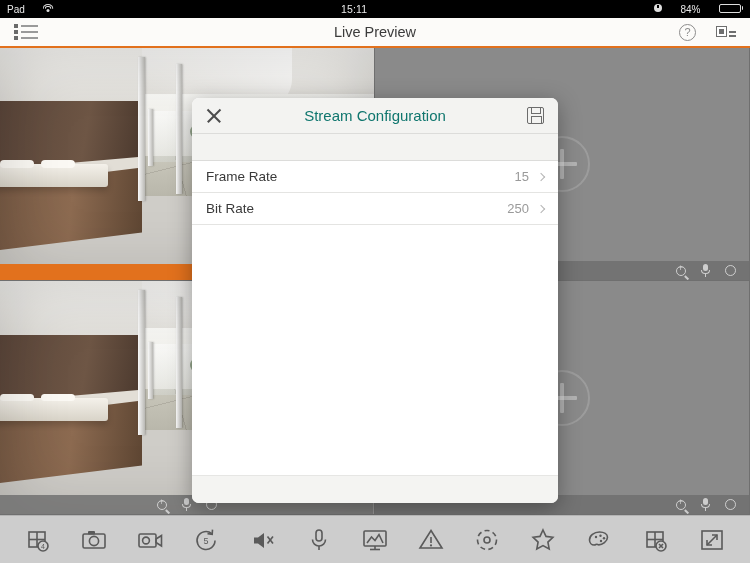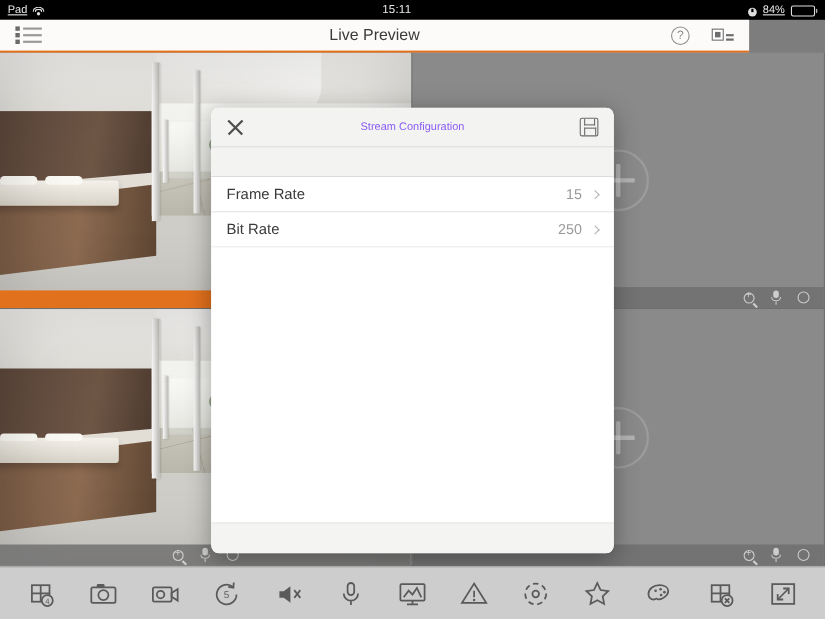--- a/index.html
+++ b/index.html
@@ -11,41 +11,41 @@
   }
   #app { position: relative; width: 750px; height: 563px; }
 
   
   .statusbar {
     position: absolute; top: 0; left: 0; width: 750px; height: 18px;
     background: #000; color: #e8e8e8;
     display: flex; align-items: center; justify-content: space-between;
     padding: 0 7px; font-size: 10px;
   }
-  .sb-left, .sb-right { display: flex; align-items: flex-end; gap: 5px; text-decoration: underline; }
+  .sb-left, .sb-right { display: flex; align-items: flex-start; gap: 18px; }
   .sb-center { font-size: 10.5px; letter-spacing: .2px; }
   .wifi { display: inline-block; width: 11px; height: 9px; position: relative; }
   .wifi i {
     position: absolute; left: 50%; transform: translateX(-50%);
     border: 1.2px solid #ddd; border-bottom: none;
     border-radius: 50% 50% 0 0 / 100% 100% 0 0;
   }
   .wifi i:nth-child(1) { width: 11px; height: 5px; top: 0; }
   .wifi i:nth-child(2) { width: 7px; height: 3.5px; top: 2.4px; }
   .wifi i:nth-child(3) { width: 3px; height: 3px; top: 5.4px; background:#ddd; border-radius:50%; border:none;}
   .lockicon { width: 8px; height: 8px; border-radius: 50%; background: #ddd; position: relative; }
   .lockicon::after { content:""; position:absolute; left:3px; top:1px; width:2px; height:3px; background:#000;}
   .battery { display: flex; align-items: center; }
   .batt-body { width: 22px; height: 9.5px; border: 1px solid #ddd; border-radius: 2px; padding: 1px; }
   .batt-fill { height: 100%; width: 84%; background: #ddd; border-radius: 1px; }
   .batt-cap { width: 1.5px; height: 4px; background: #ddd; margin-left: 1px; border-radius: 0 1px 1px 0; }
 
   
   .navbar {
-    position: absolute; top: 18px; left: 0; width: 681px; height: 30px;
+    position: absolute; top: 18px; left: 0; width: 750px; height: 30px;
     background: #fcfbf9; border-bottom: 2.5px solid #e2711d;
     display: flex; align-items: center; padding: 0 14px;
   }
   .nav-title {
     position: absolute; left: 0; right: 0; text-align: center;
     font-size: 14.5px; color: #3b3b3b; pointer-events: none;
   }
   .menu-icon { width: 24px; height: 16px; display: flex; flex-direction: column; justify-content: space-between; cursor: pointer; z-index:2;}
   .menu-row { display: flex; align-items: center; gap: 2.5px; }
   .menu-row b { width: 4px; height: 4px; background: #6a6a6a; display: block; }
@@ -161,21 +161,21 @@
   .modal {
     position: absolute; left: 192px; top: 98px; width: 366px; height: 405px;
     background: #fff; border-radius: 7px; overflow: hidden;
     box-shadow: 0 5px 22px rgba(0,0,0,.34);
     display: flex; flex-direction: column;
   }
   .modal-head {
     height: 36px; background: #f3f3f1; border-bottom: 1px solid #dcdcda;
     display: flex; align-items: center; padding: 0 14px; position: relative;
   }
-  .modal-title { position: absolute; left: 0; right: 0; text-align: center; font-size: 10px; color: #8b5cf6; }
+  .modal-title { position: absolute; left: 0; right: 0; text-align: center; font-size: 15px; color: #0f766e; }
   .x-icon { width: 16px; height: 16px; position: relative; cursor: pointer; z-index: 2;}
   .x-icon::before, .x-icon::after { content:""; position:absolute; left:-1px; top:7px; width:18px; height:1.6px; background:#4c4c4c; }
   .x-icon::before { transform: rotate(45deg); }
   .x-icon::after { transform: rotate(-45deg); }
   .save-icon { margin-left: auto; width: 17px; height: 17px; border: 1.5px solid #6c6c6c; border-radius: 2px; position: relative; cursor: pointer; z-index:2;}
   .save-icon::before { content:""; position:absolute; left:3px; top:0; width:8px; height:5px; border:1.4px solid #6c6c6c; border-top:none;}
   .save-icon::after { content:""; position:absolute; left:2.5px; bottom:0px; width:9px; height:6px; border:1.4px solid #6c6c6c; border-bottom:none;}
   .modal-gap { height: 27px; background: #f3f3f1; border-bottom: 1px solid #dcdcda; }
   .rows { background: #fff; }
   .row {

